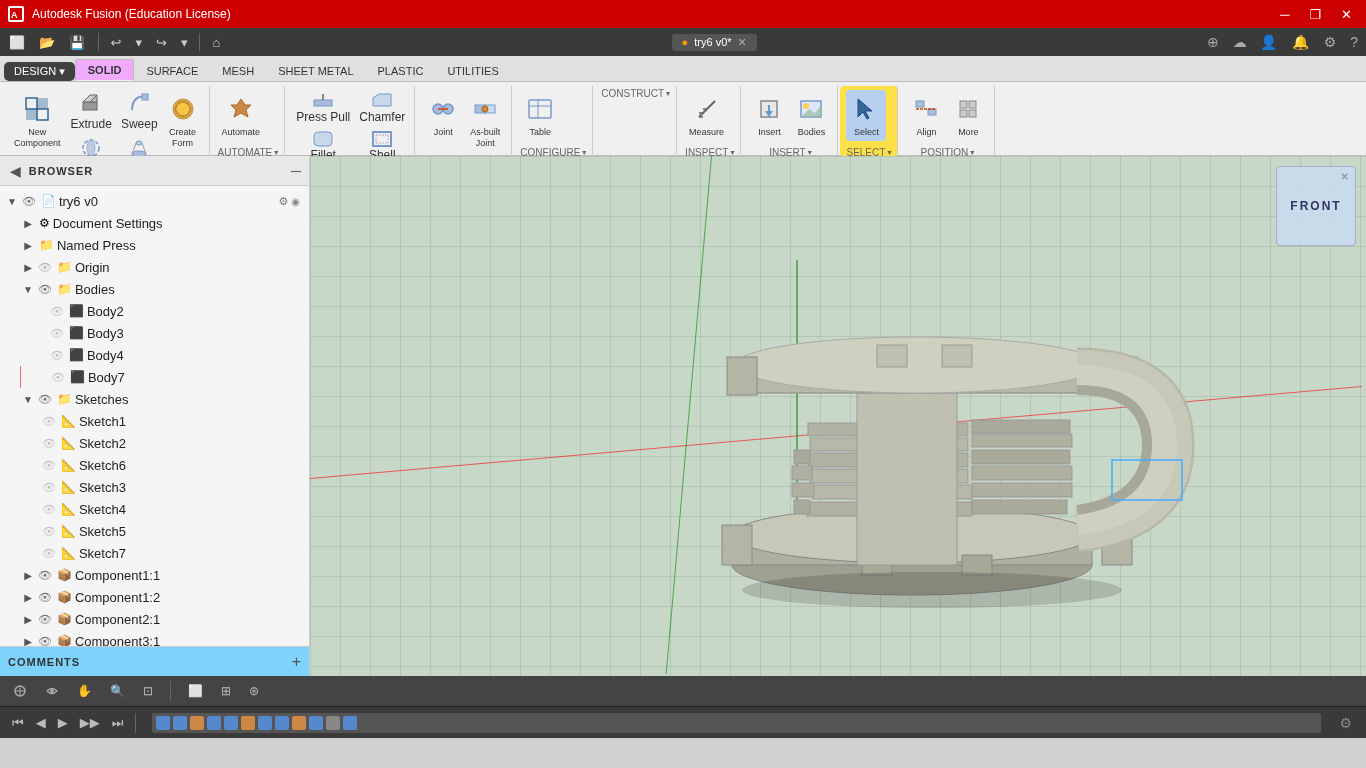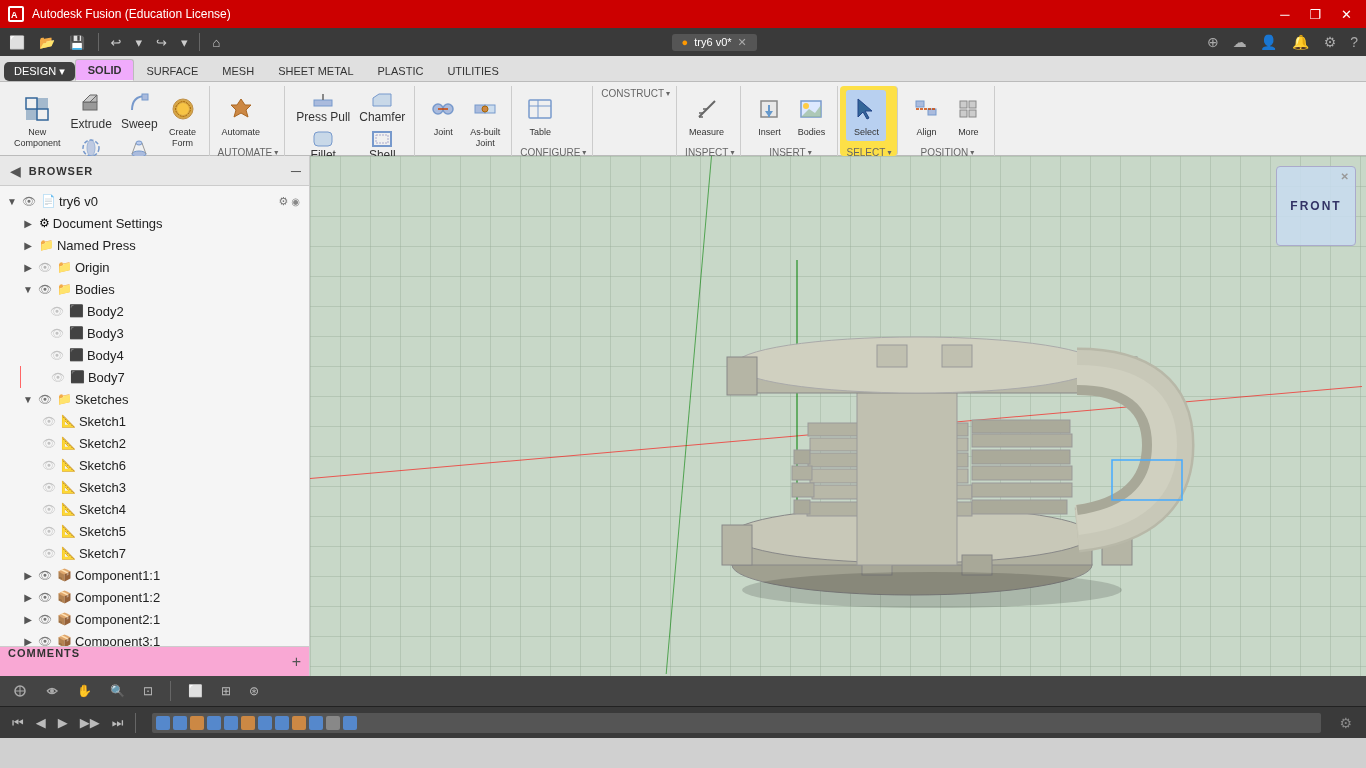--- a/index.html
+++ b/index.html
@@ -257,23 +257,24 @@
       align-items: center;
       padding: 0 8px;
       gap: 8px;
     }
     #status-center { flex: 1; display: flex; align-items: center; justify-content: center; gap: 8px; }
     .status-icon-btn { background: none; border: none; color: #bbb; cursor: pointer; font-size: 12px; padding: 2px 5px; border-radius: 2px; display: flex; align-items: center; gap: 3px; }
 
     
     #comments-bar {
       height: 30px;
-      background: #f9a8d4;
+      background: #7dd3fc;
       border-top: 1px solid #ccc;
       display: flex;
+      align-items: center;
       padding: 0 8px;
       gap: 8px;
     }
     #comments-label { font-size: 11px; font-weight: bold; color: #333; letter-spacing: 1px; flex: 1; }
     .comments-add-btn { background: none; border: none; font-size: 16px; color: #555; cursor: pointer; }
 
     
     #timeline-bar {
       height: 32px;
       background: #3a3a3a;

